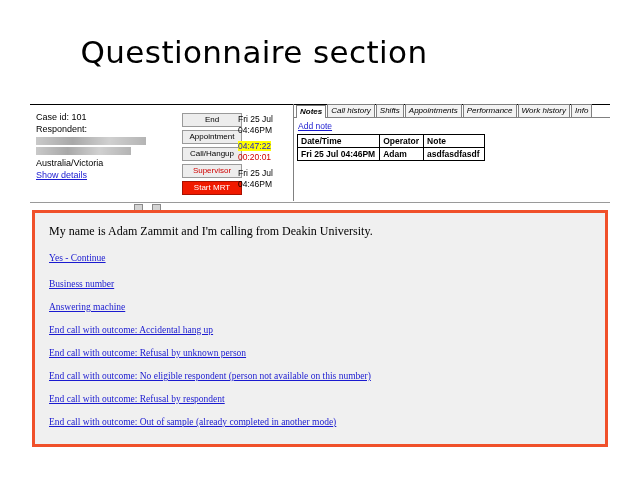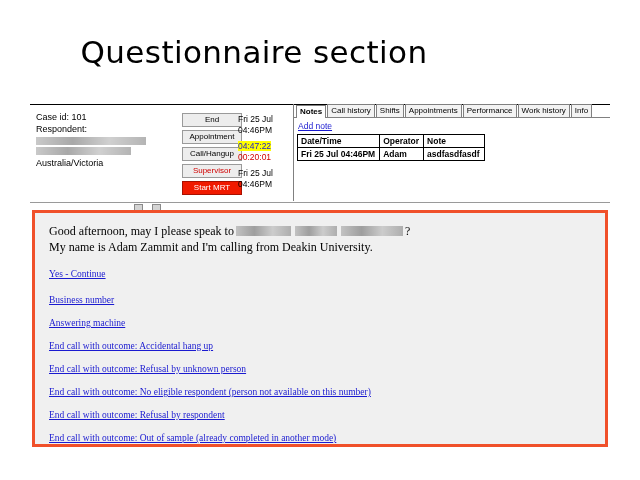--- a/index.html
+++ b/index.html
@@ -125,20 +125,21 @@
     height: 97px;
     border-left: 1px solid #808080;
     box-sizing: border-box;
   }
   .tabstrip {
     display: flex;
     height: 13px;
     align-items: flex-start;
     padding-left: 2px;
     border-bottom: 1px solid #808080;
+    font-style: italic;
   }
   .tab {
     font-size: 8px;
     color: #000000;
     border: 1px solid #808080;
     border-bottom: none;
     background: #f3f3f3;
     padding: 1px 3px 1px 3px;
     margin-right: 1px;
     line-height: 10px;
@@ -249,20 +250,21 @@
 <div class="shot">
 
   <div class="top-panel">
 
     <div class="case-block">
       <div>Case id: 101</div>
       <div>Respondent:</div>
       <span class="redact w1"></span>
       <span class="redact w2"></span>
       <div>Australia/Victoria</div>
+      <div class="show-details">Show details</div>
     </div>
 
     <div class="btn-col">
       <button class="gbtn">End</button>
       <button class="gbtn">Appointment</button>
       <button class="gbtn">Call/Hangup</button>
       <button class="gbtn red-text">Supervisor</button>
       <button class="gbtn red-bg">Start MRT</button>
     </div>
 
@@ -308,23 +310,20 @@
       </tbody>
     </table>
   </div>
 
   <div class="sep-bar">
     <div class="sep-nub" style="left:104px;"></div>
     <div class="sep-nub" style="left:122px;"></div>
   </div>
 
   <div class="script-box">
-    <div class="script-line">
-      <span>Good afternoon, may I please speak to</span><span class="inline-redact ir1"></span><span class="inline-redact ir2"></span><span class="inline-redact ir3"></span><span>?</span>
-    </div>
     <div class="script-line">My name is Adam Zammit and I'm calling from Deakin University.</div>
 
     <div class="opt-list">
       <a class="opt first" href="#">Yes - Continue</a>
       <a class="opt" href="#">Business number</a>
       <a class="opt" href="#">Answering machine</a>
       <a class="opt" href="#">End call with outcome: Accidental hang up</a>
       <a class="opt" href="#">End call with outcome: Refusal by unknown person</a>
       <a class="opt" href="#">End call with outcome: No eligible respondent (person not available on this number)</a>
       <a class="opt" href="#">End call with outcome: Refusal by respondent</a>

